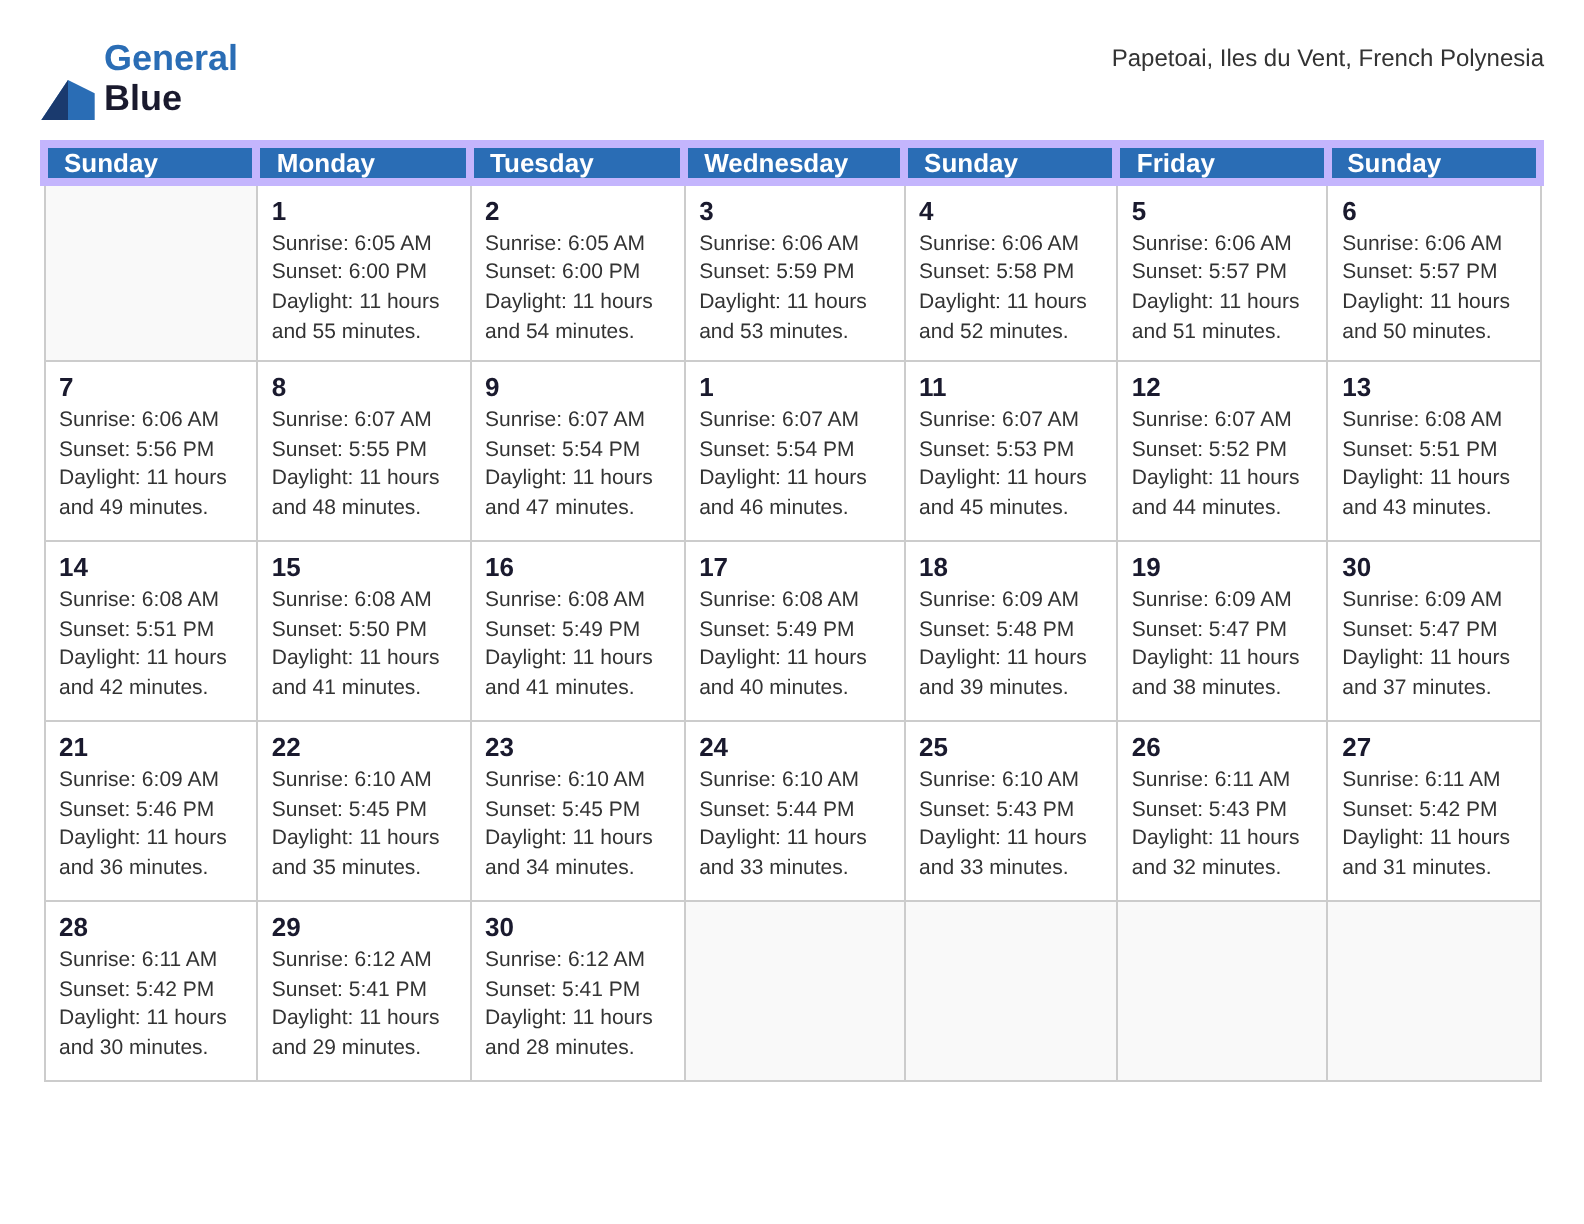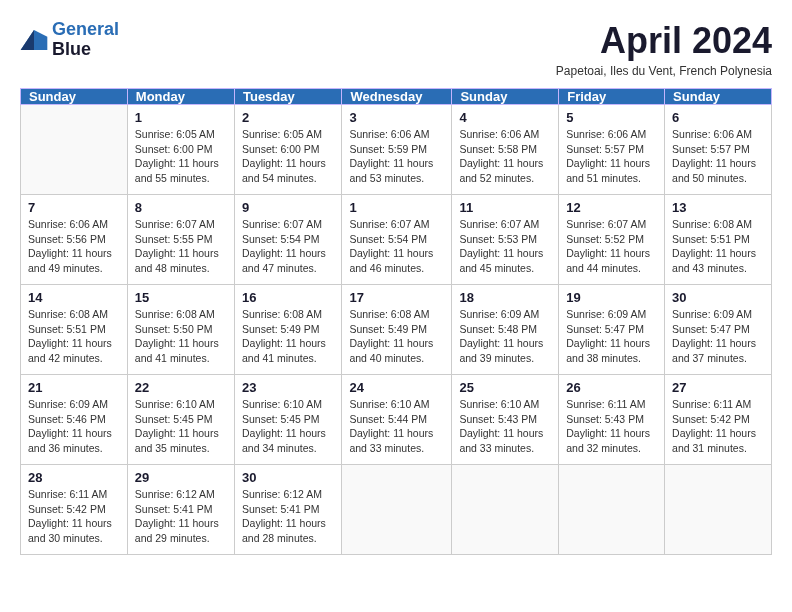--- a/index.html
+++ b/index.html
@@ -11,21 +11,21 @@
       padding: 20px;
     }
     .header {
       display: flex;
       justify-content: space-between;
       align-items: flex-start;
       margin-bottom: 10px;
     }
     .logo {
       display: flex;
-      align-items: center;
+      align-items: flex-end;
       gap: 4px;
     }
     .logo-text {
       font-size: 18px;
       font-weight: bold;
       color: #1a1a2e;
       line-height: 1.1;
     }
     .logo-text span {
       color: #2a6db5;
@@ -51,21 +51,21 @@
       width: 100%;
       border-collapse: collapse;
       border: 1px solid #ccc;
     }
     .calendar th {
       background: #2a6db5;
       color: #fff;
       text-align: left;
       padding: 0 8px;
       font-size: 13px;
-      border: 1px solid #c4b5fd;
+      border: 4px solid #c4b5fd;
     }
     .calendar td {
       vertical-align: top;
       padding: 5px 7px;
       border: 1px solid #ccc;
       font-size: 11px;
       color: #333;
       width: 113px;
       min-height: 80px;
       background: #fff;
@@ -97,21 +97,20 @@
     <svg class="logo-icon" viewBox="0 0 32 24">
       <polygon points="0,24 16,0 32,8 32,24" fill="#2a6db5"></polygon>
       <polygon points="0,24 16,0 16,24" fill="#1a3a6e"></polygon>
     </svg>
     <div class="logo-text">
       <div><span>General</span></div>
       <div>Blue</div>
     </div>
   </div>
   <div class="title-block">
-    <div class="month-year">April 2024</div>
     <div class="location">Papetoai, Iles du Vent, French Polynesia</div>
   </div>
 </div>
 
 <table class="calendar">
   <thead>
     <tr>
     <th>Sunday</th>
         <th>Monday</th>
         <th>Tuesday</th>

